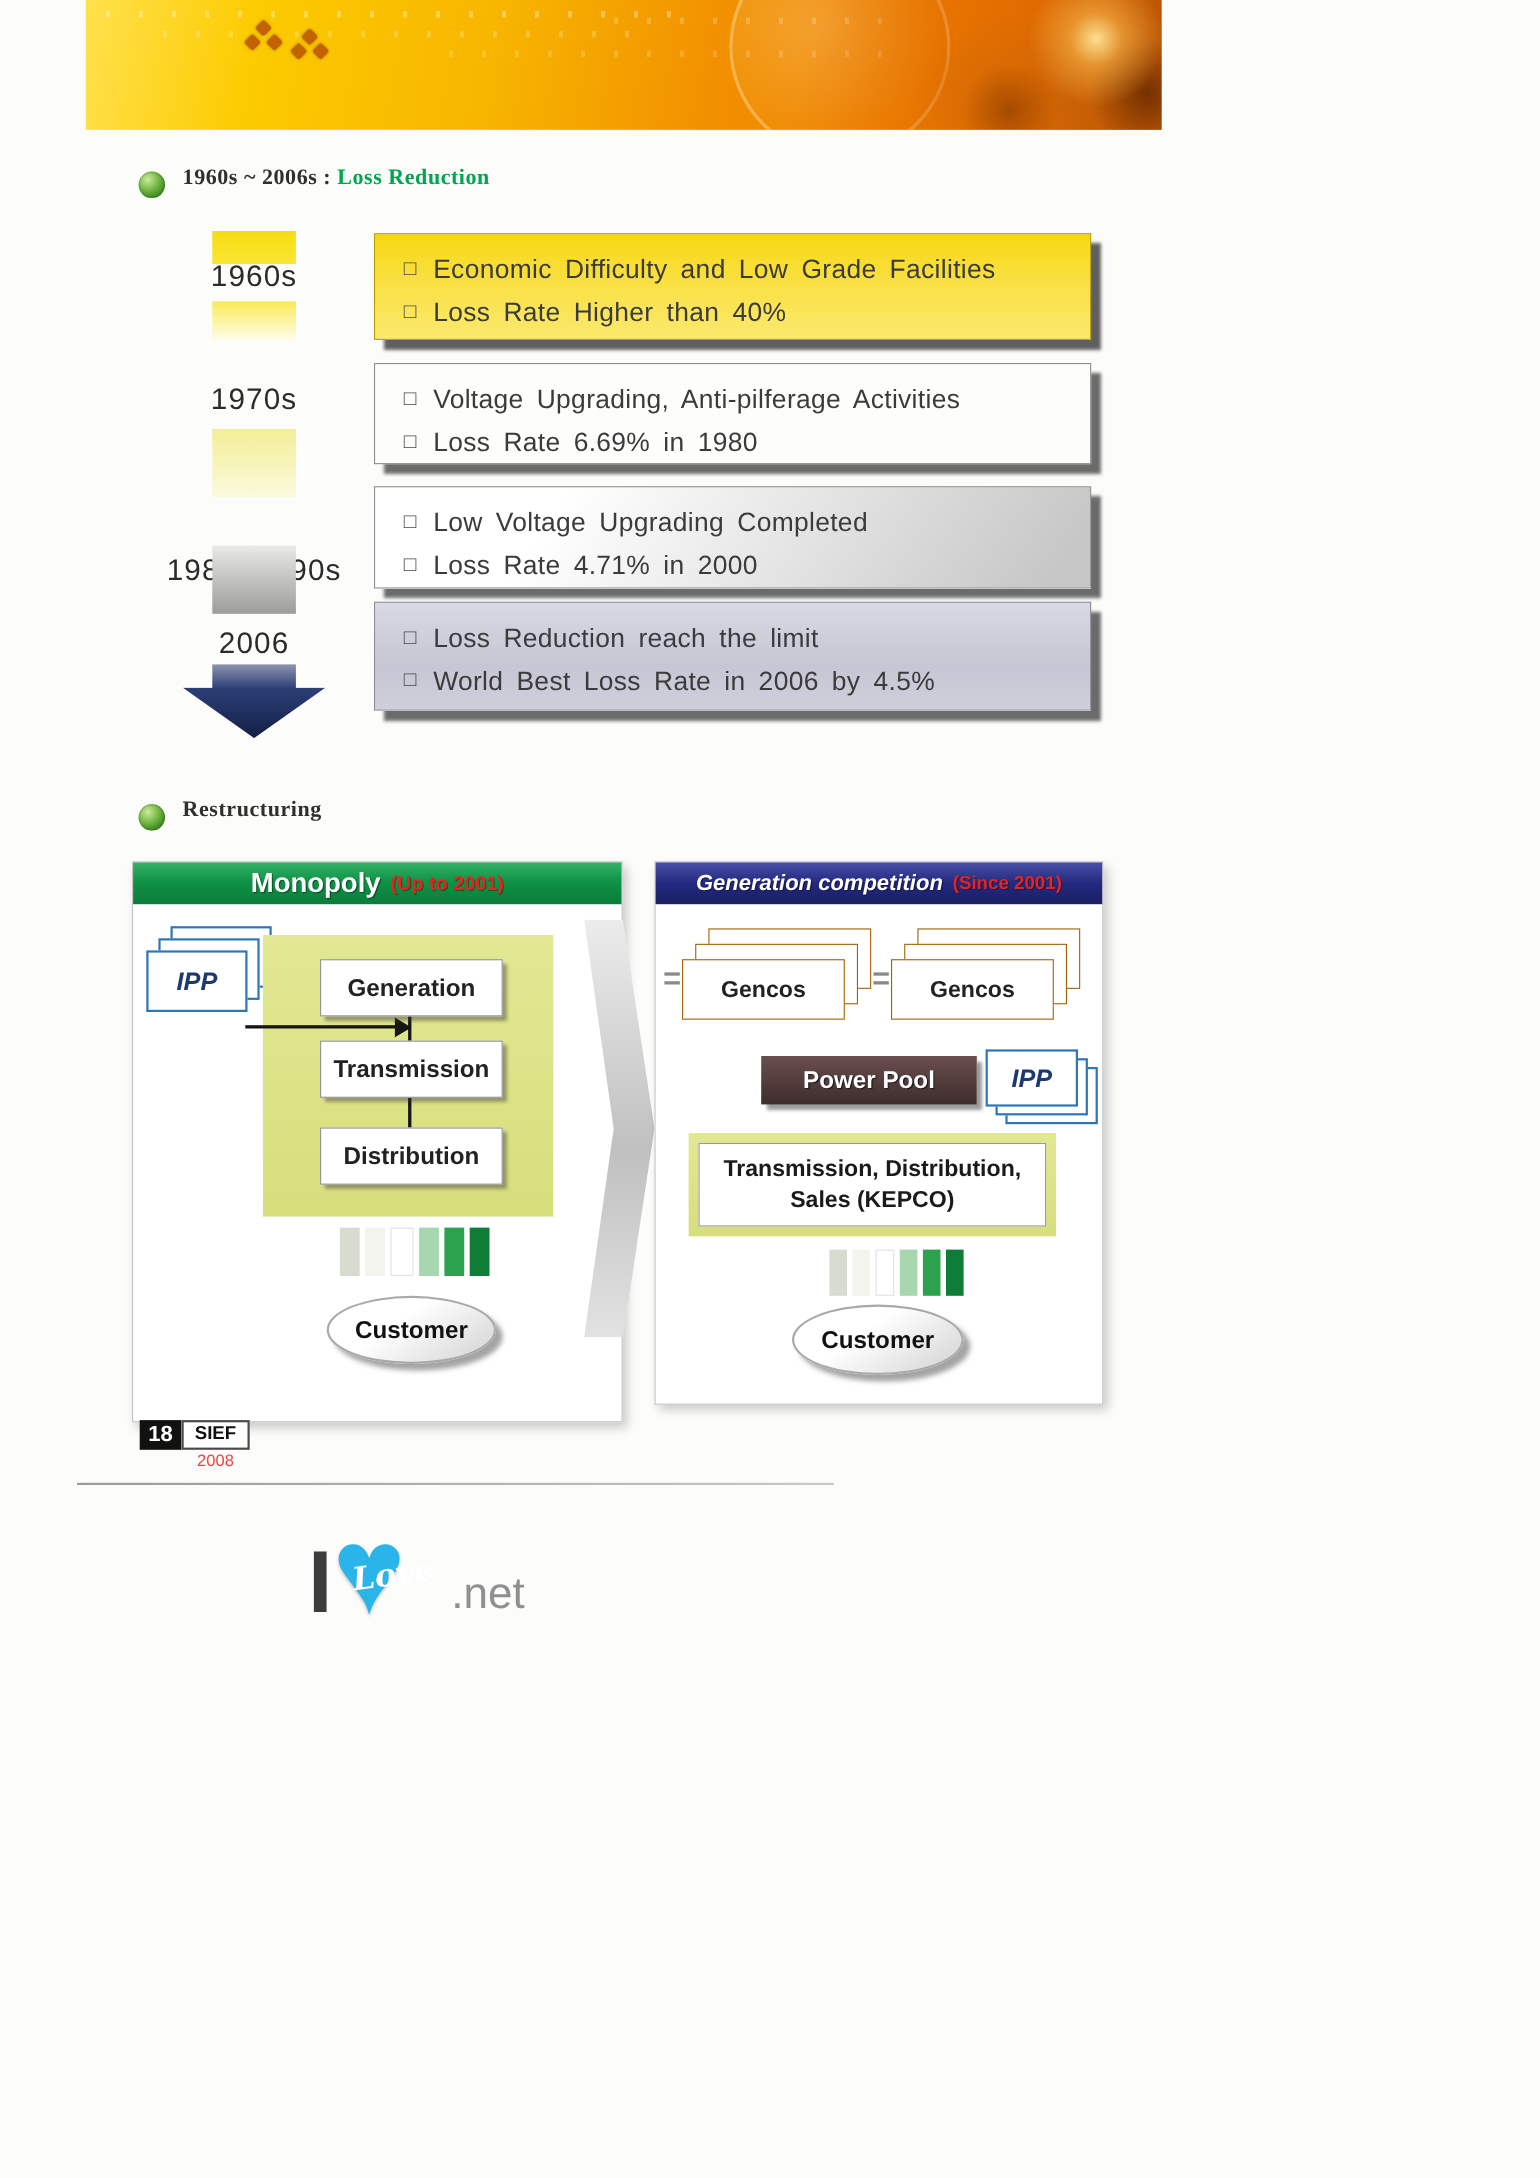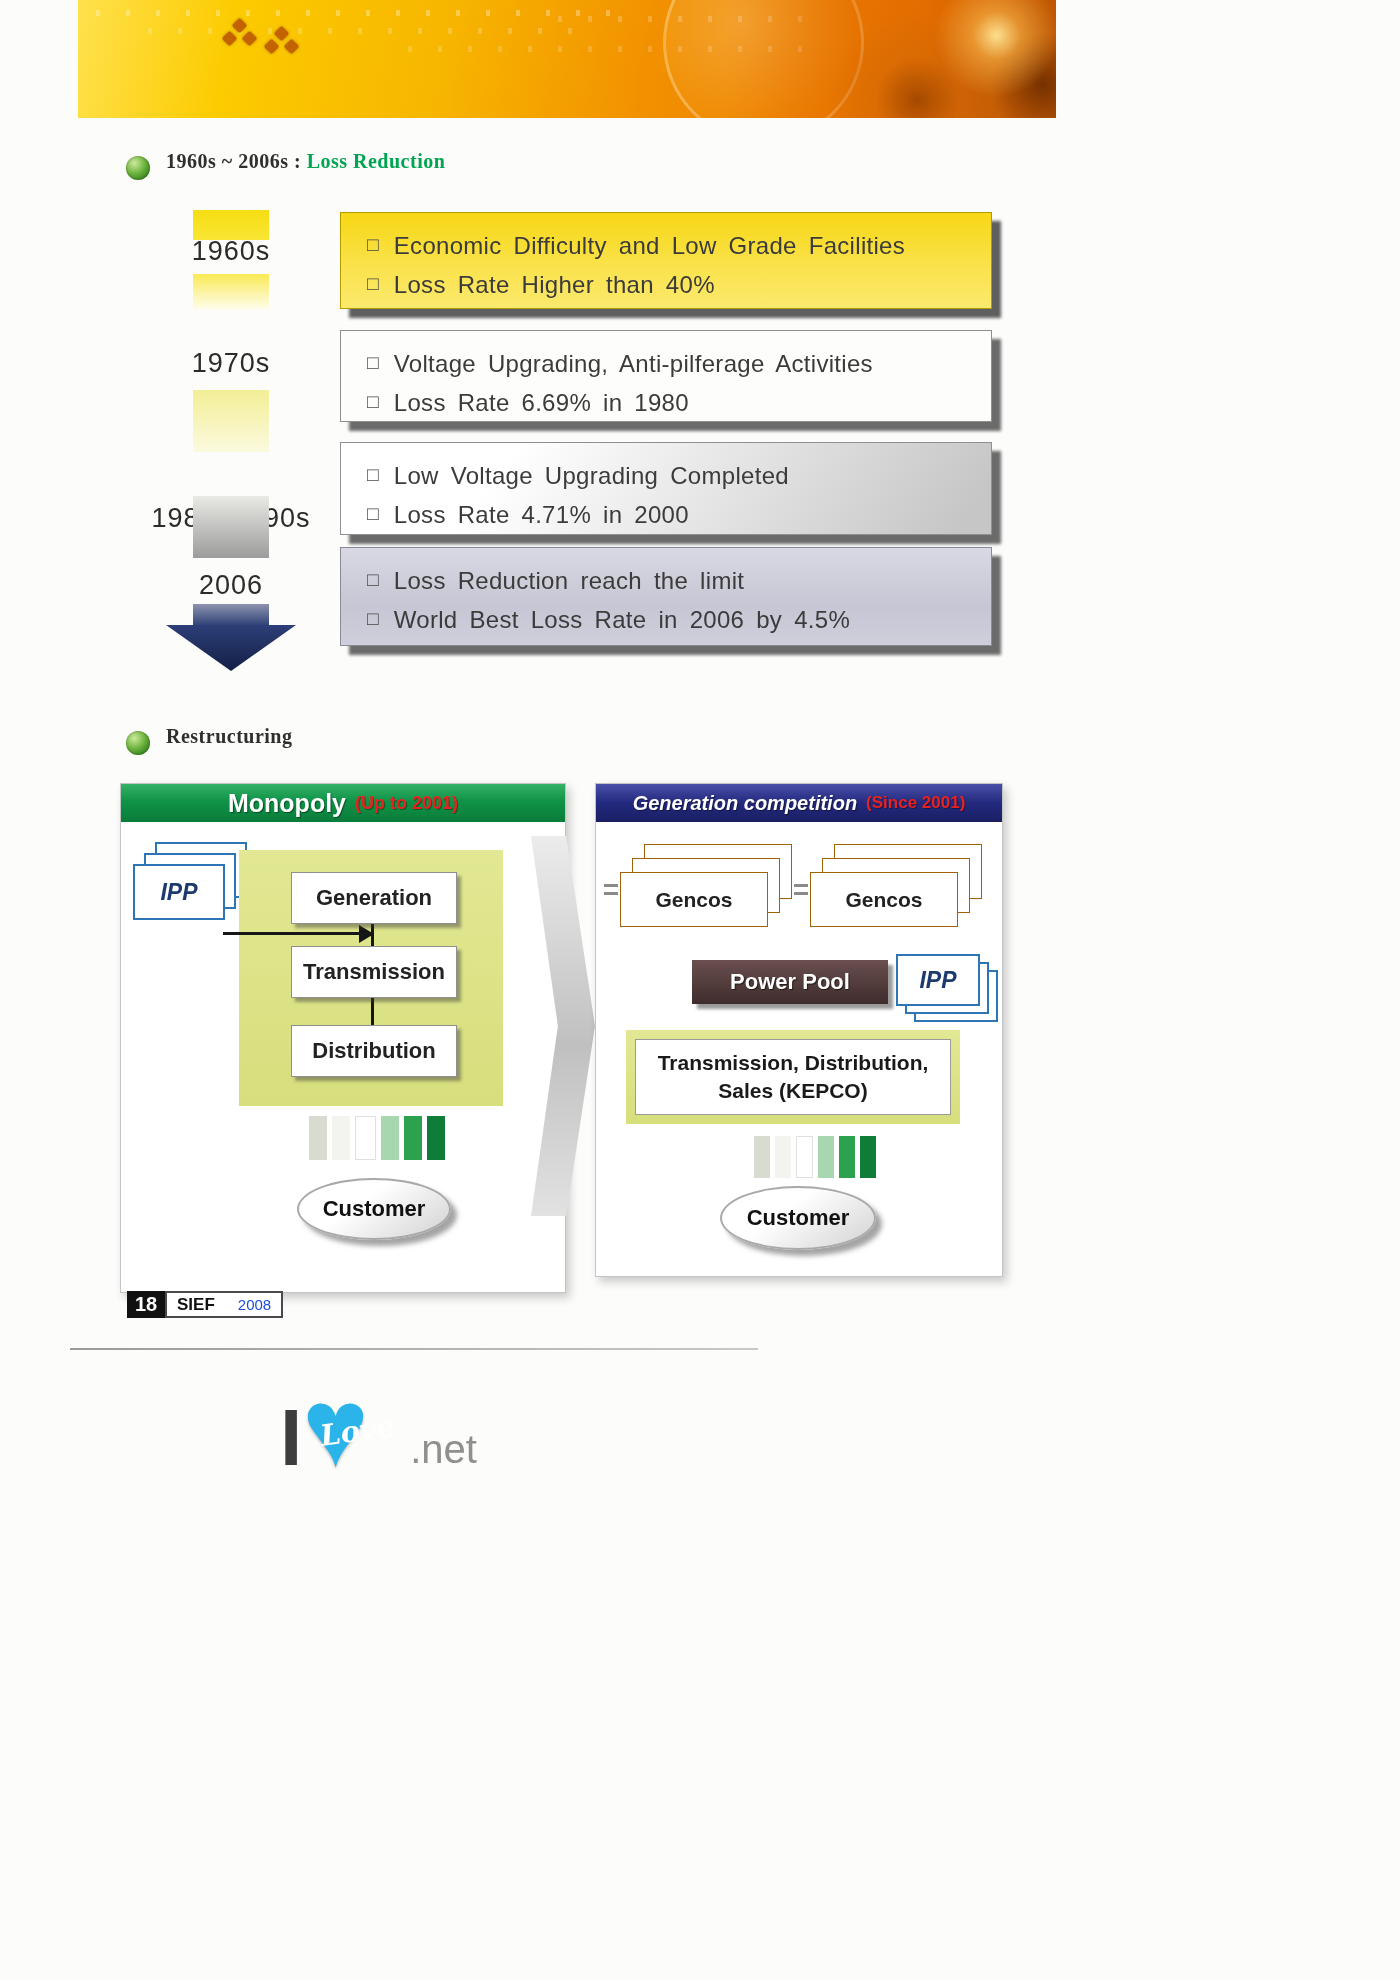--- a/index.html
+++ b/index.html
@@ -119,23 +119,23 @@
   .dash{width:14px; height:3px; background:#8a8a8a;}
 
   .mid-arrow{
     left:531px; top:836px; width:64px; height:380px;
     background:linear-gradient(180deg,#ececec 0%,#c0c0c0 55%,#e2e2e2 100%);
     clip-path:polygon(0 0, 55% 0, 100% 50%, 55% 100%, 0 100%, 42% 50%);
   }
 
   
   .pagenum{left:127px; top:1291px; width:38px; height:27px; background:#111; color:#fff; font-weight:700; font-size:20px; display:flex; align-items:center; justify-content:center;}
-  .sief{left:165px; top:1291px; height:27px; box-sizing:border-box; border:2px solid #4a4a4a; background:#fff; display:flex; align-items:center; gap:23px; padding:0 10px;}
+  .sief{left:165px; top:1291px; height:27px; box-sizing:border-box; border:2px solid #4a4a4a; background:#fff; display:flex; align-items:center; gap:7px; padding:0 10px;flex-direction:column;}
   .sief-b{font-weight:700; font-size:17px; color:#111;}
-  .sief-y{font-size:15px; color:#1d4ed8;}
+  .sief-y{font-size:15px; color:#ef4444;}
   .divider{left:70px; top:1348px; width:688px; height:2px; background:linear-gradient(90deg,#9a9a9a,#c9c9c9);}
 
   
   .logo{left:280px; top:1388px; height:100px; display:flex; align-items:center;}
   .logo-i{font-size:80px; font-weight:700; color:#3d3d3d; line-height:90px;}
   .heart-wrap{position:relative; width:100px; height:100px; margin:0 4px;}
   .heart-glyph{position:absolute; left:-4px; top:-16px; font-size:112px; line-height:112px; color:#2bb4e9; text-shadow:0 2px 3px rgba(0,0,0,.25);}
   .love-text{
     position:absolute; left:14px; top:26px; width:72px; text-align:center;
     font-family:"DejaVu Serif", serif; font-style:italic; font-weight:700; font-size:29px; color:#fff; transform:rotate(-8deg);

